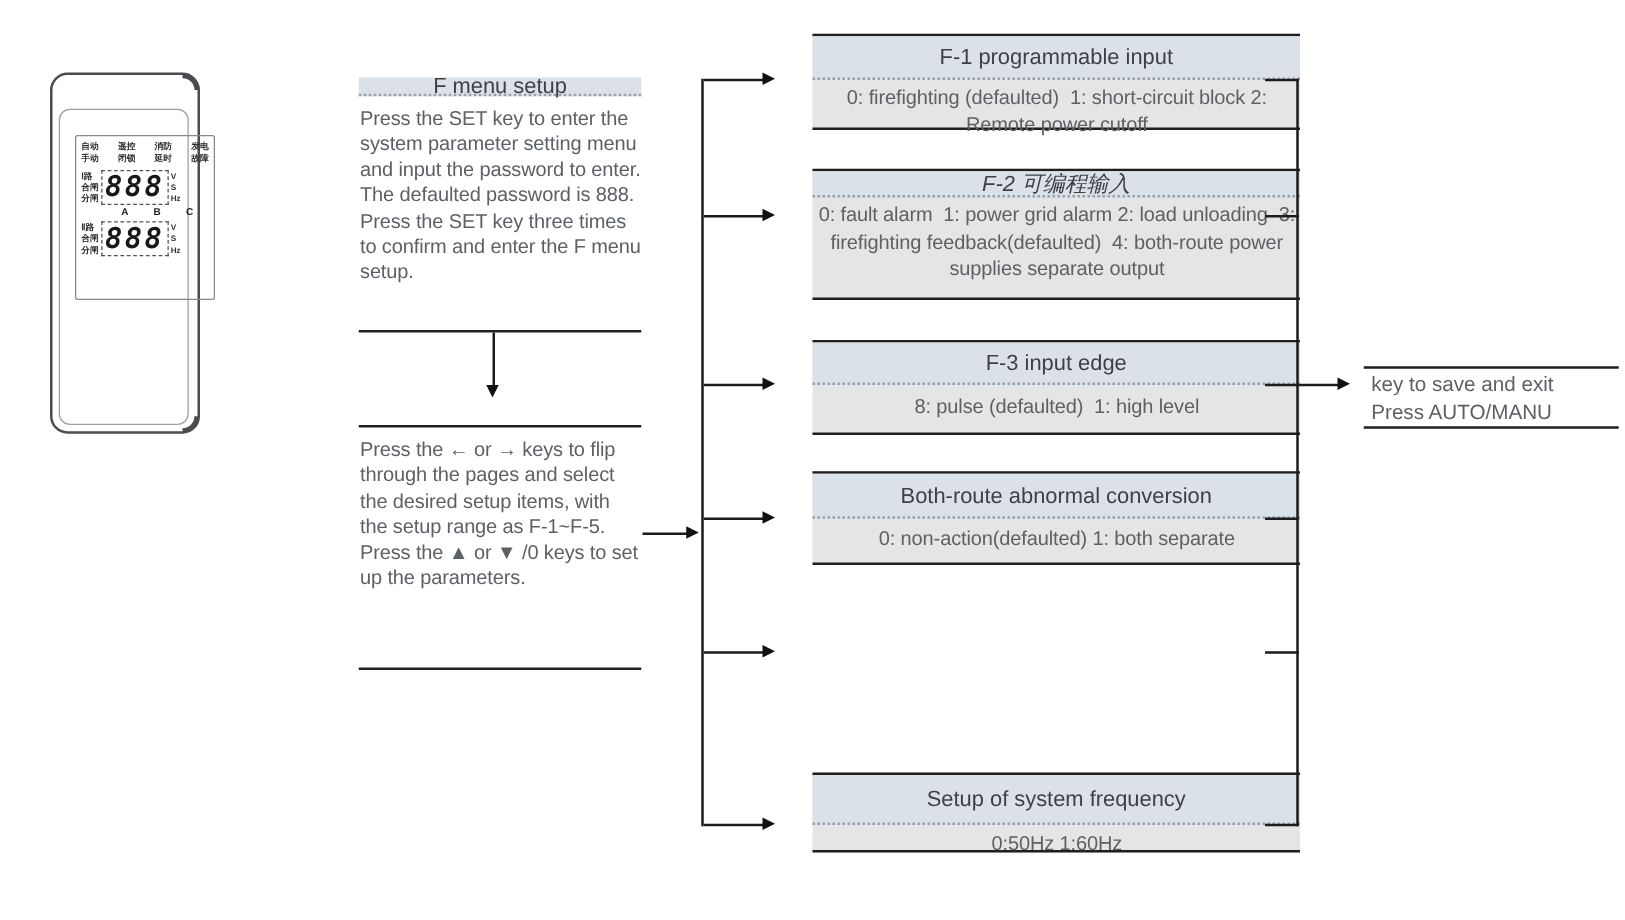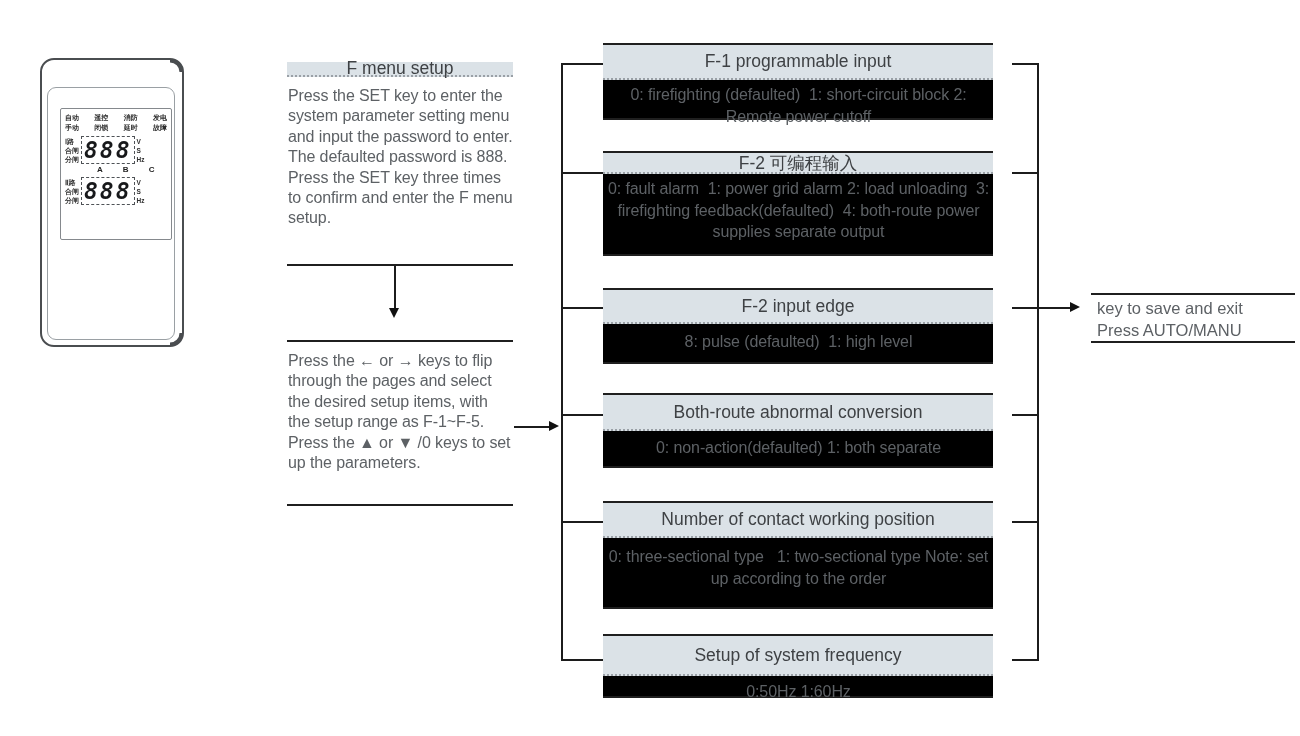--- a/index.html
+++ b/index.html
@@ -10,22 +10,22 @@
   .hline { position:absolute; height:2px; background:#1c1c1c; }
   .vline { position:absolute; width:2px;  background:#1c1c1c; }
   .tri-r { position:absolute; width:0; height:0;
            border-top:5.5px solid transparent; border-bottom:5.5px solid transparent;
            border-left:10px solid #111; }
   .tri-d { position:absolute; width:0; height:0;
            border-left:5.5px solid transparent; border-right:5.5px solid transparent;
            border-top:10px solid #111; }
 
   
-  .fbox { position:absolute; left:603px; width:390px;
-          border-top:2.5px solid #1f1f1f; border-bottom:2.5px solid #1f1f1f; background:#000000;margin-top:16px; }
+  .fbox { position:absolute; left:650px; width:390px;
+          border-top:2.5px solid #1f1f1f; border-bottom:2.5px solid #1f1f1f; background:#e5e5e5; }
   .fbox-head { background:#dbe2e7; border-bottom:2px dotted #9aa0a6;
                display:flex; align-items:center; justify-content:center;
                font-size:17.5px; color:#3e4144; }
   .fbox-body { color:#5d6165; font-size:16px; line-height:21.5px;
                padding:4px 2px 0 3px; letter-spacing:-0.1px; white-space:pre-wrap;text-align:center; }
 
   
   .mblock { position:absolute; left:287px; width:226px; background:#fff; }
   .mhead  { background:#dbe2e7; border-bottom:2px dotted #9aa0a6; height:15px;
             display:flex; align-items:center; justify-content:center;
@@ -34,21 +34,21 @@
             letter-spacing:-0.1px; }
   .b-top { border-top:2.5px solid #1f1f1f; }
   .b-bot { border-bottom:2.5px solid #1f1f1f; }
 
   
   .save-note { position:absolute; left:1091px; top:293px; width:204px; height:50px;
                border-top:2.5px solid #1f1f1f; border-bottom:2.5px solid #1f1f1f;
                color:#5d6165; font-size:16.5px; line-height:22px; padding:2px 0 0 6px; }
 
   
-  .device { position:absolute; left:40px; top:58px; width:144px; height:289px;
+  .device { position:absolute; left:40px; top:58px; width:120px; height:289px;
             border:2px solid #4a4d50; border-radius:14px; background:#fff; }
   .curl { position:absolute; right:-2px; width:18px; height:18px; }
   .curl.tr { top:-2px; }
   .curl.br { bottom:-2px; transform:scaleY(-1); }
   .device-inner { position:absolute; left:5px; right:7px; top:27px; bottom:5px;
                   border:1.5px solid #9aa0a4; border-radius:9px; }
   .lcd { position:absolute; left:12px; top:20px; width:112px; height:132px;
          border:1.5px solid #85898d; border-radius:2px; padding:4px 4px 0 4px; }
   .lcd-status { display:flex; justify-content:space-between; font-size:7px; font-weight:bold;
                 color:#2e2e2e; line-height:10px; }
@@ -137,21 +137,21 @@
   </div>
 
   <div class="mblock b-bot" style="top:62px; height:204px;">
     <div class="mhead">F menu setup</div>
     <div class="mbody">Press the SET key to enter the system parameter setting menu and input the password to enter. The defaulted password is 888. Press the SET key three times to confirm and enter the F menu setup.</div>
   </div>
 
   <div class="vline" style="left:394px; top:266px; height:43px;"></div>
   <div class="tri-d" style="left:389px; top:308px;"></div>
 
-  <div class="mblock b-top b-bot" style="top:340px; height:166px;">
+  <div class="mblock b-top b-bot" style="top:340px; height:196px;">
     <div class="mbody" style="padding-top:9px;">Press the ← or → keys to flip through the pages and select the desired setup items, with the setup range as F-1~F-5. Press the ▲ or ▼ /0 keys to set up the parameters.</div>
   </div>
 
   <div class="hline" style="left:514px; top:426px; width:37px;"></div>
   <div class="tri-r" style="left:549px; top:421px;"></div>
 
   <div class="vline" style="left:561px; top:63px; height:598px;"></div>
 
   <div class="hline" style="left:563px; top:63px;  width:48px;"></div>
   <div class="tri-r" style="left:610px; top:58px;"></div>
@@ -165,38 +165,34 @@
   <div class="tri-r" style="left:610px; top:516px;"></div>
   <div class="hline" style="left:563px; top:659px; width:48px;"></div>
   <div class="tri-r" style="left:610px; top:654px;"></div>
 
   <div class="fbox" style="top:27px; height:77px;">
     <div class="fbox-head" style="height:35px;">F-1 programmable input</div>
     <div class="fbox-body">0: firefighting (defaulted)  1: short-circuit block 2: Remote power cutoff</div>
   </div>
 
   <div class="fbox" style="top:135px; height:105px;">
-    <div class="fbox-head" style="height:21px;">F-2 可编程输入</div>
+    <div class="fbox-head" style="height:21px;font-style:italic;">F-2 可编程输入</div>
     <div class="fbox-body">0: fault alarm  1: power grid alarm 2: load unloading  3: firefighting feedback(defaulted)  4: both-route power supplies separate output</div>
   </div>
 
   <div class="fbox" style="top:272px; height:76px;">
-    <div class="fbox-head" style="height:34px;">F-2 input edge</div>
+    <div class="fbox-head" style="height:34px;">F-3 input edge</div>
     <div class="fbox-body" style="padding-top:7px;">8: pulse (defaulted)  1: high level</div>
   </div>
 
   <div class="fbox" style="top:377px; height:75px;">
     <div class="fbox-head" style="height:36px;">Both-route abnormal conversion</div>
     <div class="fbox-body" style="padding-top:6px;">0: non-action(defaulted) 1: both separate</div>
   </div>
 
-  <div class="fbox" style="top:485px; height:108px;">
-    <div class="fbox-head" style="height:35px;">Number of contact working position</div>
-    <div class="fbox-body" style="padding-top:8px;">0: three-sectional type   1: two-sectional type Note: set up according to the order</div>
-  </div>
 
   <div class="fbox" style="top:618px; height:64px;">
     <div class="fbox-head" style="height:40px;">Setup of system frequency</div>
     <div class="fbox-body" style="padding-top:5px;">0:50Hz 1:60Hz</div>
   </div>
 
   <div class="hline" style="left:1012px; top:63px;  width:27px;"></div>
   <div class="hline" style="left:1012px; top:172px; width:27px;"></div>
   <div class="hline" style="left:1012px; top:307px; width:27px;"></div>
   <div class="hline" style="left:1012px; top:414px; width:27px;"></div>

